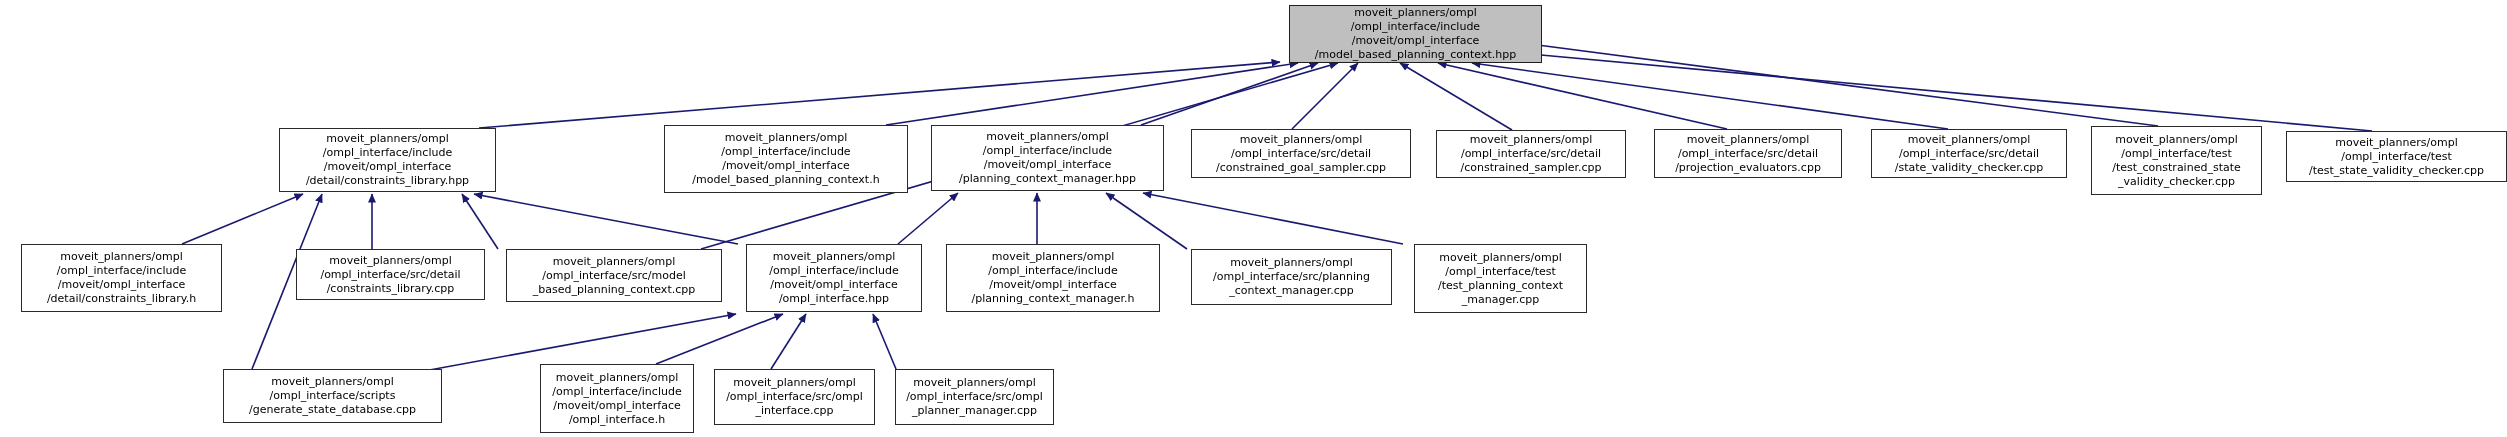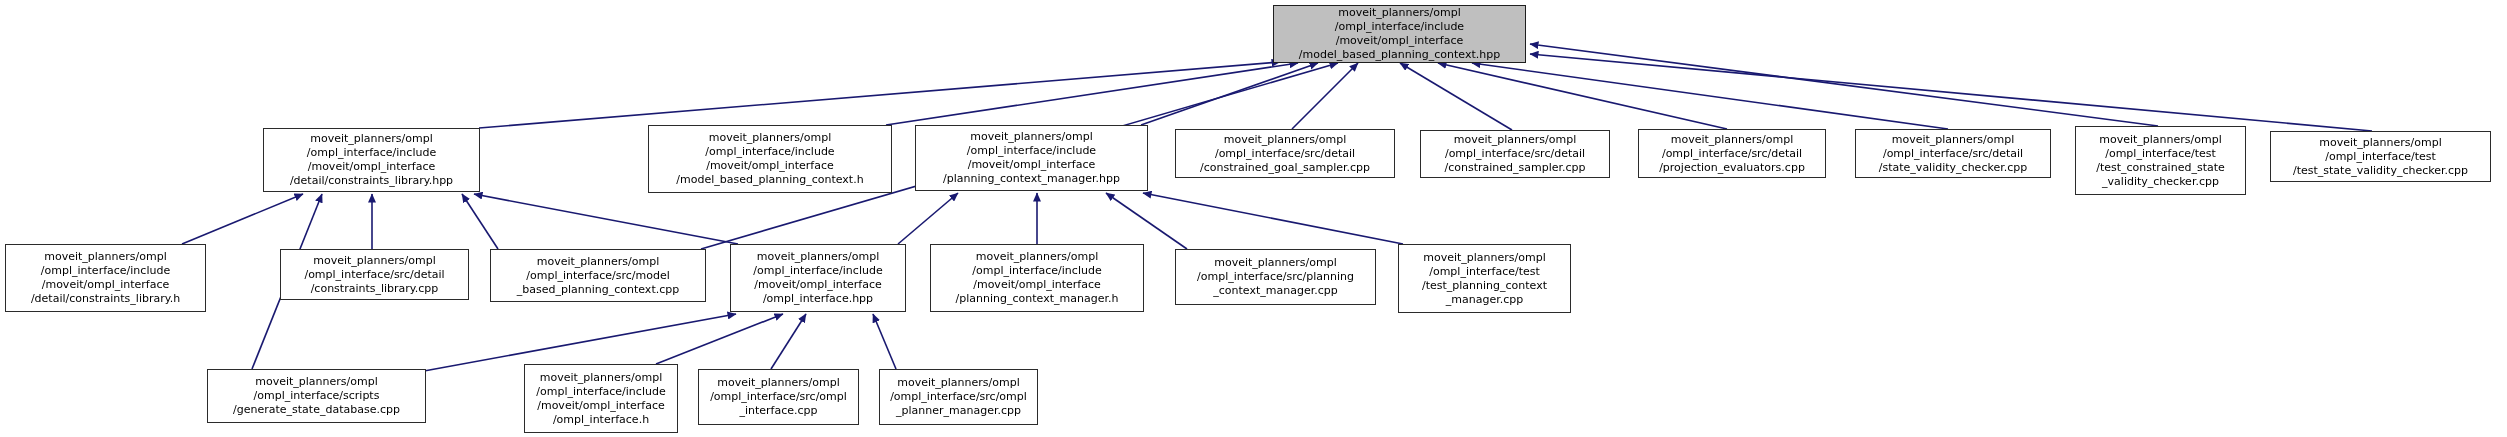--- a/index.html
+++ b/index.html
@@ -16,20 +16,21 @@
     box-sizing:border-box;
     background:#ffffff;
     border:1px solid #2b2b2b;
     display:flex;align-items:center;justify-content:center;
     text-align:center;
     white-space:pre-line;
     font-size:11px;line-height:14px;
     color:#000000;
     padding:1px 3px;
     cursor:pointer;
+    margin-left:16px;
   }
   .node.root{
     background:#bfbfbf;
     border:1.5px solid #1f1f1f;
     cursor:default;
   }
   .edge{stroke:#191970;stroke-width:1.6;fill:none;}
 </style>
 </head>
 <body>

